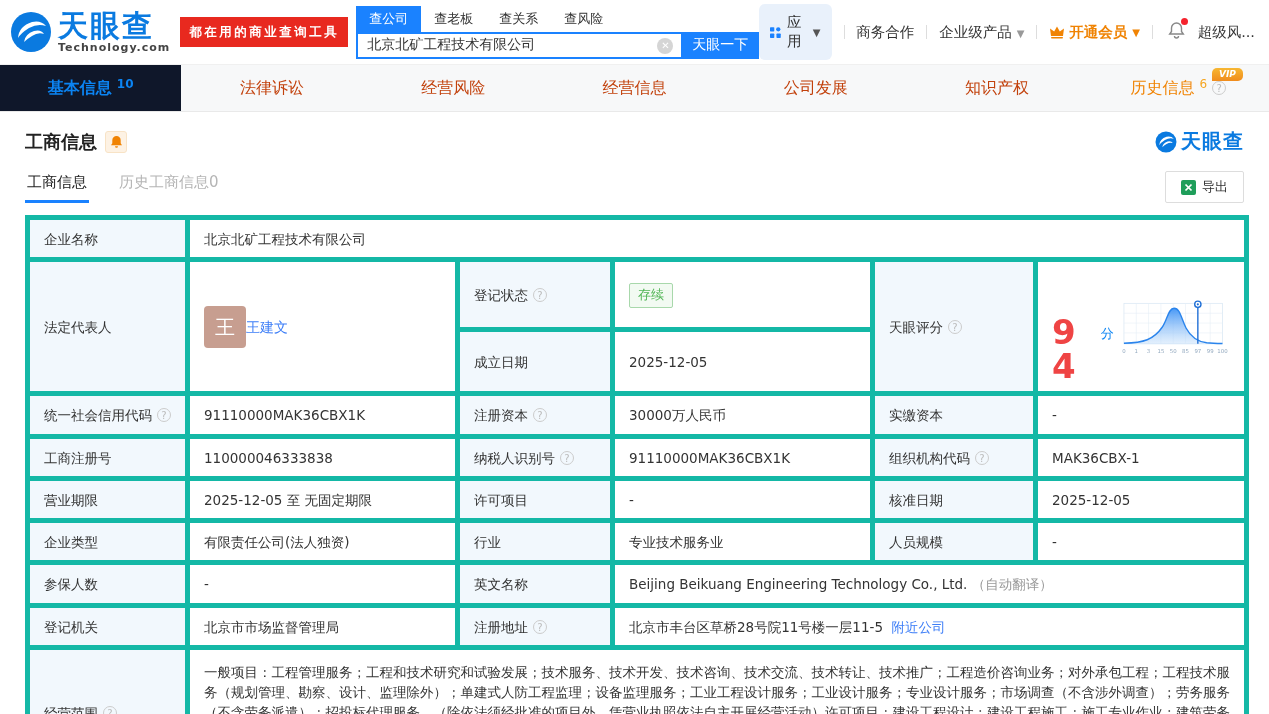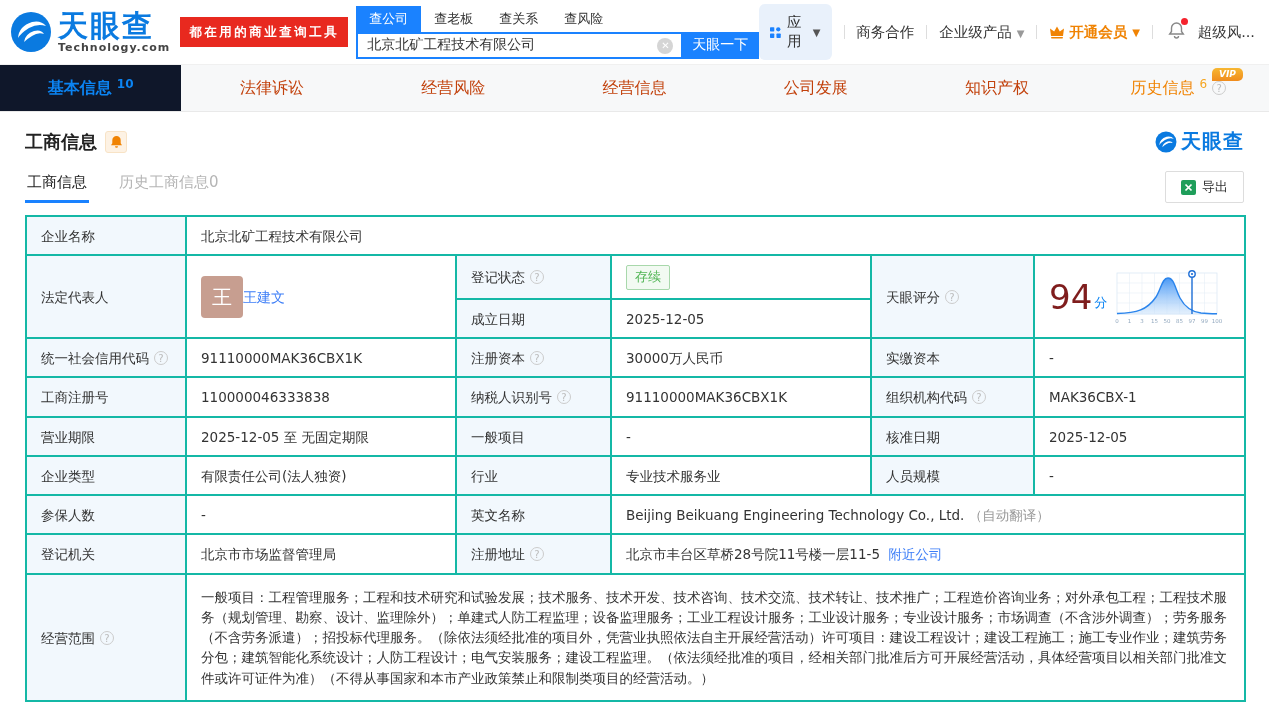--- a/index.html
+++ b/index.html
@@ -72,32 +72,32 @@
   .subtab-row { display:flex; align-items:flex-end; margin-top:10px; }
   .subtab { font-size:15px; color:#222; margin-right:28px; padding:8px 2px 11px; position:relative; cursor:pointer; }
   .subtab.active::after { content:""; position:absolute; left:0; right:0; bottom:0; height:3px; background:#1a82ff; }
   .subtab.muted { color:#b5b5b5; }
   .export-btn { margin-left:auto; display:flex; align-items:center; border:1px solid #ddd; border-radius:2px;
     background:#fff; padding:6px 15px; font-size:13px; color:#333; cursor:pointer; font-family:inherit; }
   .export-btn svg { margin-right:6px; }
 
   
   table.biz { width:1219px; margin:12px 25px 0; border-collapse:collapse; table-layout:fixed; font-size:13.5px; }
-  .biz td { border:2px solid #14b8a6; padding:9px 14px 8px; vertical-align:middle; line-height:1.5; color:#333;
+  .biz td { border:5px solid #14b8a6; padding:9px 14px 8px; vertical-align:middle; line-height:1.5; color:#333;
     word-break:break-all; }
   .biz td.lbl { background:#f2f8fd; }
   .rep-cell { display:flex; align-items:center; }
   .avatar { width:42px; height:42px; border-radius:4px; background:#c79e90; color:#fff; font-size:20px;
     display:flex; align-items:center; justify-content:center; flex:0 0 auto; }
   a.lnk, .lnk { color:#3d7ef7; text-decoration:none; cursor:pointer; }
   .rep-name { font-size:14px; }
   .tag-green { display:inline-block; padding:1px 8px 2px; font-size:13px; color:#52b656;
     background:#f2faf2; border:1px solid #a8d8ab; border-radius:2px; }
   .score-cell { display:flex; align-items:center; }
-  .score-num { font-size:34px; font-weight:normal; color:#7f1d1d; line-height:1; }
+  .score-num { font-size:34px; font-weight:bold; color:#ef4444; line-height:1;margin-top:44px; }
   .score-unit { font-size:13px; color:#0b84f3; margin:12px 6px 0 2px; }
   .gray-note { color:#999; }
   .scope-cell { line-height:23.5px; padding-top:12px !important; padding-bottom:12px !important; }
 </style>
 </head>
 <body>
 
 <div class="top">
   <div class="logo">
     <svg width="42" height="42" viewBox="0 0 42 42">
@@ -316,21 +316,21 @@
     <td><span>110000046333838</span></td>
     <td class="lbl"><span>纳税人识别号</span><span class="q-icon"></span></td>
     <td><span>91110000MAK36CBX1K</span></td>
     <td class="lbl"><span>组织机构代码</span><span class="q-icon"></span></td>
     <td><span>MAK36CBX-1</span></td>
   </tr>
 
   <tr>
     <td class="lbl"><span>营业期限</span></td>
     <td><span>2025-12-05 至 无固定期限</span></td>
-    <td class="lbl"><span>一般项目</span></td>
+    <td class="lbl"><span>许可项目</span></td>
     <td><span>-</span></td>
     <td class="lbl"><span>核准日期</span></td>
     <td><span>2025-12-05</span></td>
   </tr>
 
   <tr>
     <td class="lbl"><span>企业类型</span></td>
     <td><span>有限责任公司(法人独资)</span></td>
     <td class="lbl"><span>行业</span></td>
     <td><span>专业技术服务业</span></td>

